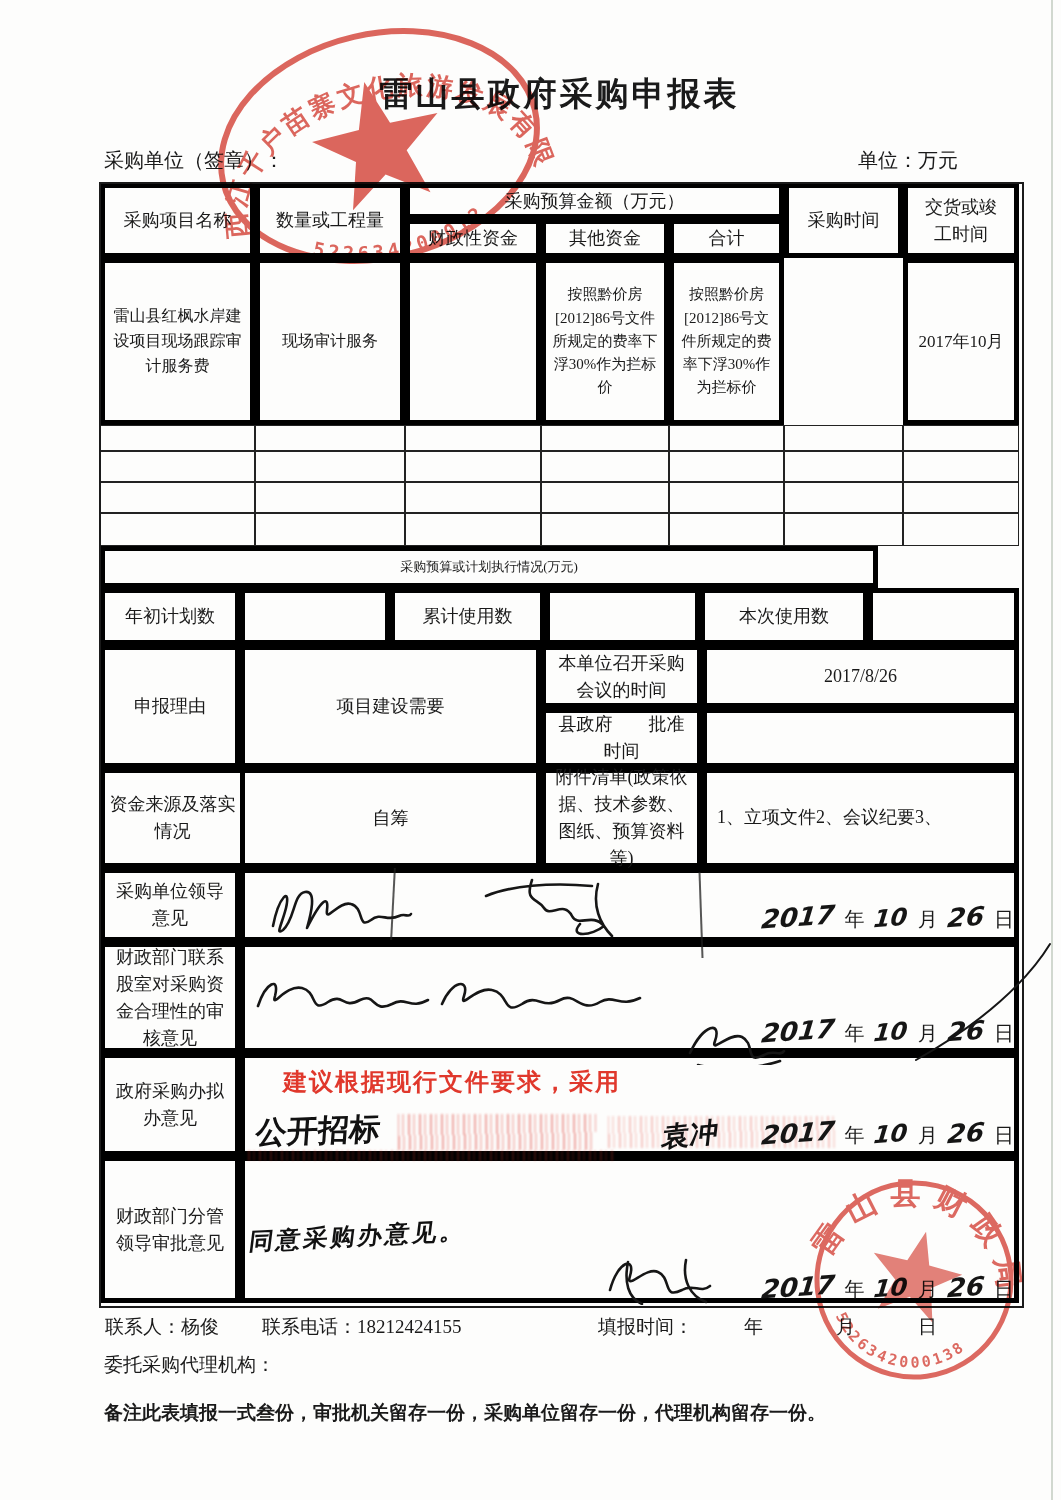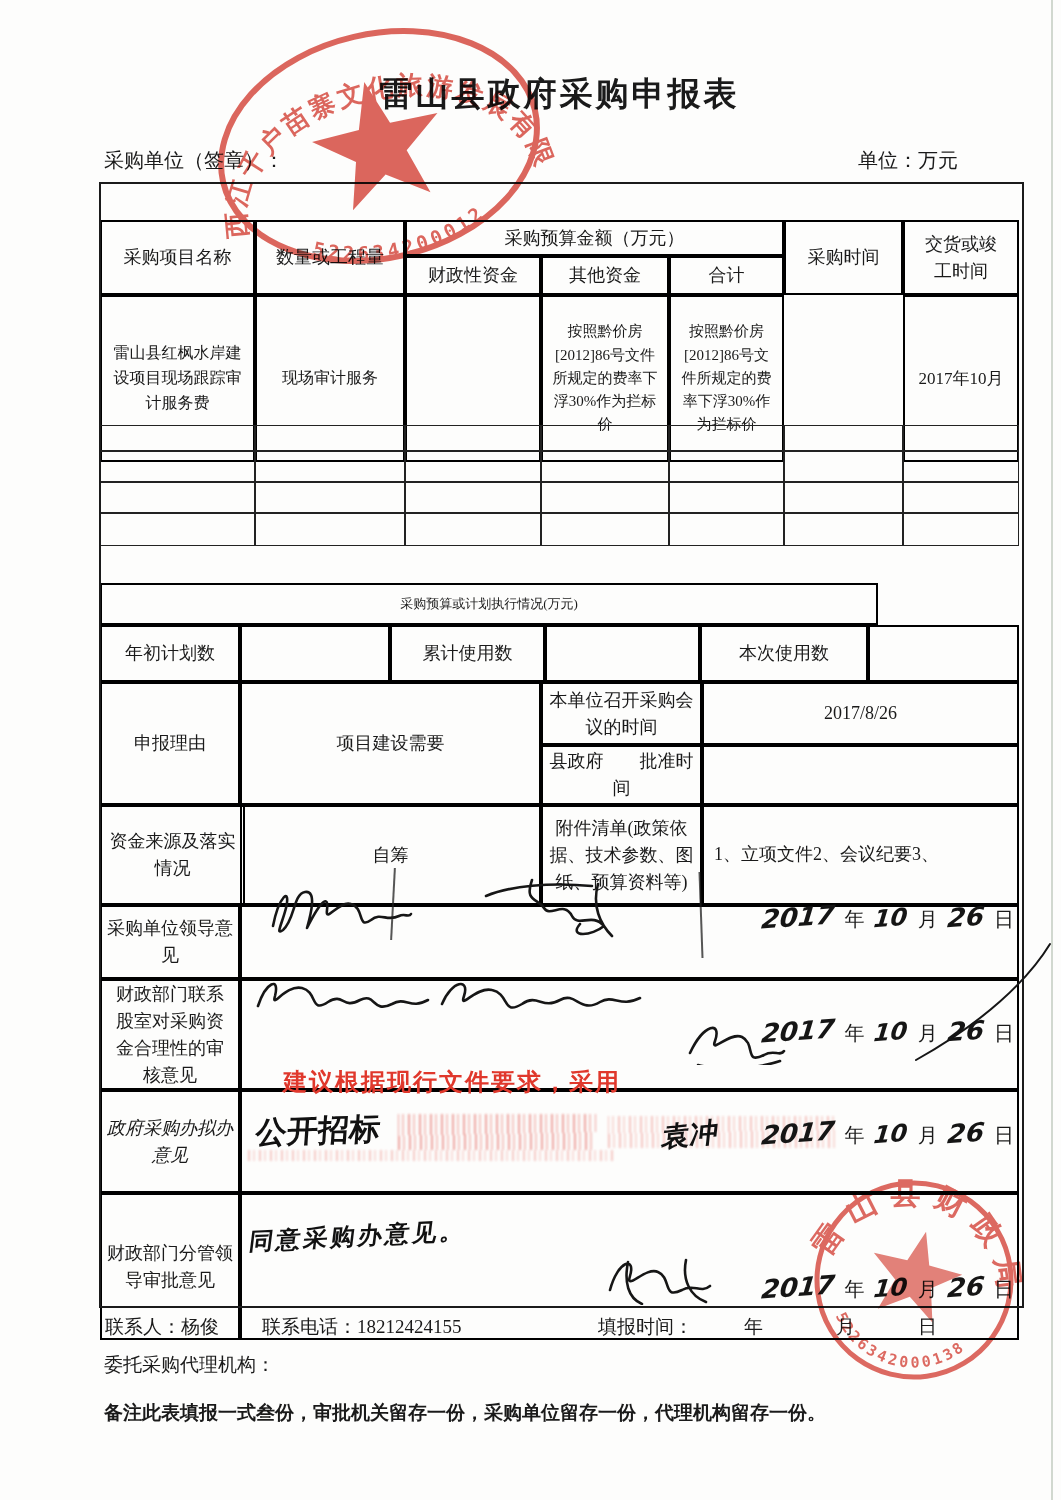--- a/index.html
+++ b/index.html
@@ -1,23 +1,23 @@
 <!DOCTYPE html>
 <html><head>
 <meta charset="utf-8">
 <style>
   html,body{margin:0;padding:0;background:#ffffff;}
   .page{position:relative;width:1061px;height:1500px;background:#fdfdfc;overflow:hidden;
         font-family:"Liberation Serif","DejaVu Serif",serif;color:#1a1a1a;}
   .abs{position:absolute;}
   .title{left:100px;top:72px;width:919px;text-align:center;font-size:33px;font-weight:700;letter-spacing:3px;}
   .subline{font-size:20px;}
-  .cell{position:absolute;box-sizing:border-box;border:2px solid #000000;
+  .cell{position:absolute;box-sizing:border-box;border:5px solid #000000;
         display:flex;align-items:center;justify-content:center;text-align:center;
-        font-size:18px;line-height:1.5;padding:2px 4px;background:transparent;margin-top:37px;}
+        font-size:18px;line-height:1.5;padding:2px 4px;background:transparent;}
   .cell.small{font-size:15px;line-height:1.55;}
   .cell.left{justify-content:flex-start;text-align:left;}
   .tbl-outline{position:absolute;left:99px;top:182px;width:921px;height:1122px;border:2px solid #1b1b1b;pointer-events:none;}
   .emptygrid{position:absolute;left:100px;top:425px;width:919px;height:121px;display:grid;
              grid-template-columns:155px 150px 136px 128px 115px 119px 116px;
              grid-template-rows:26px 31px 31px 33px;}
   .emptygrid i{box-sizing:border-box;border:1px solid #222;}
   .hand{font-family:"DejaVu Sans","Liberation Sans",sans-serif;font-style:italic;font-weight:600;
         display:inline-block;transform:skewX(-10deg) rotate(-4deg);color:#151515;}
   .print-unit{font-size:20px;font-family:"Liberation Serif",serif;font-style:normal;}
@@ -118,21 +118,21 @@
       <span>3、</span>
     </div>
   </div>
 
   <div class="cell" style="left:100px;top:868px;width:140px;height:74px;">采购单位领导意见</div>
   <div class="cell" style="left:240px;top:868px;width:779px;height:74px;"></div>
 
   <div class="cell" style="left:100px;top:942px;width:140px;height:111px;padding:4px 10px;">财政部门联系股室对采购资金合理性的审核意见</div>
   <div class="cell" style="left:240px;top:942px;width:779px;height:111px;"></div>
 
-  <div class="cell" style="left:100px;top:1053px;width:140px;height:103px;font-style:italic;">政府采购办拟办意见</div>
+  <div class="cell" style="left:100px;top:1053px;width:140px;height:103px;">政府采购办拟办意见</div>
   <div class="cell" style="left:240px;top:1053px;width:779px;height:103px;"></div>
 
   <div class="cell" style="left:100px;top:1156px;width:140px;height:147px;">财政部门分管领导审批意见</div>
   <div class="cell" style="left:240px;top:1156px;width:779px;height:147px;"></div>
 
   <div class="tbl-outline"></div>
 
   <svg class="scrib" style="left:265px;top:880px;" width="150" height="60" viewBox="0 0 150 60">
     <path class="ink" d="M8,46 C14,16 26,6 21,28 C17,44 10,56 18,50 C30,40 28,14 40,12 C52,10 46,34 42,48 C56,20 64,14 62,30 C60,44 74,20 86,24 C100,28 92,50 106,40 C116,32 122,42 134,36 C140,33 144,38 146,34"></path>
   </svg>

